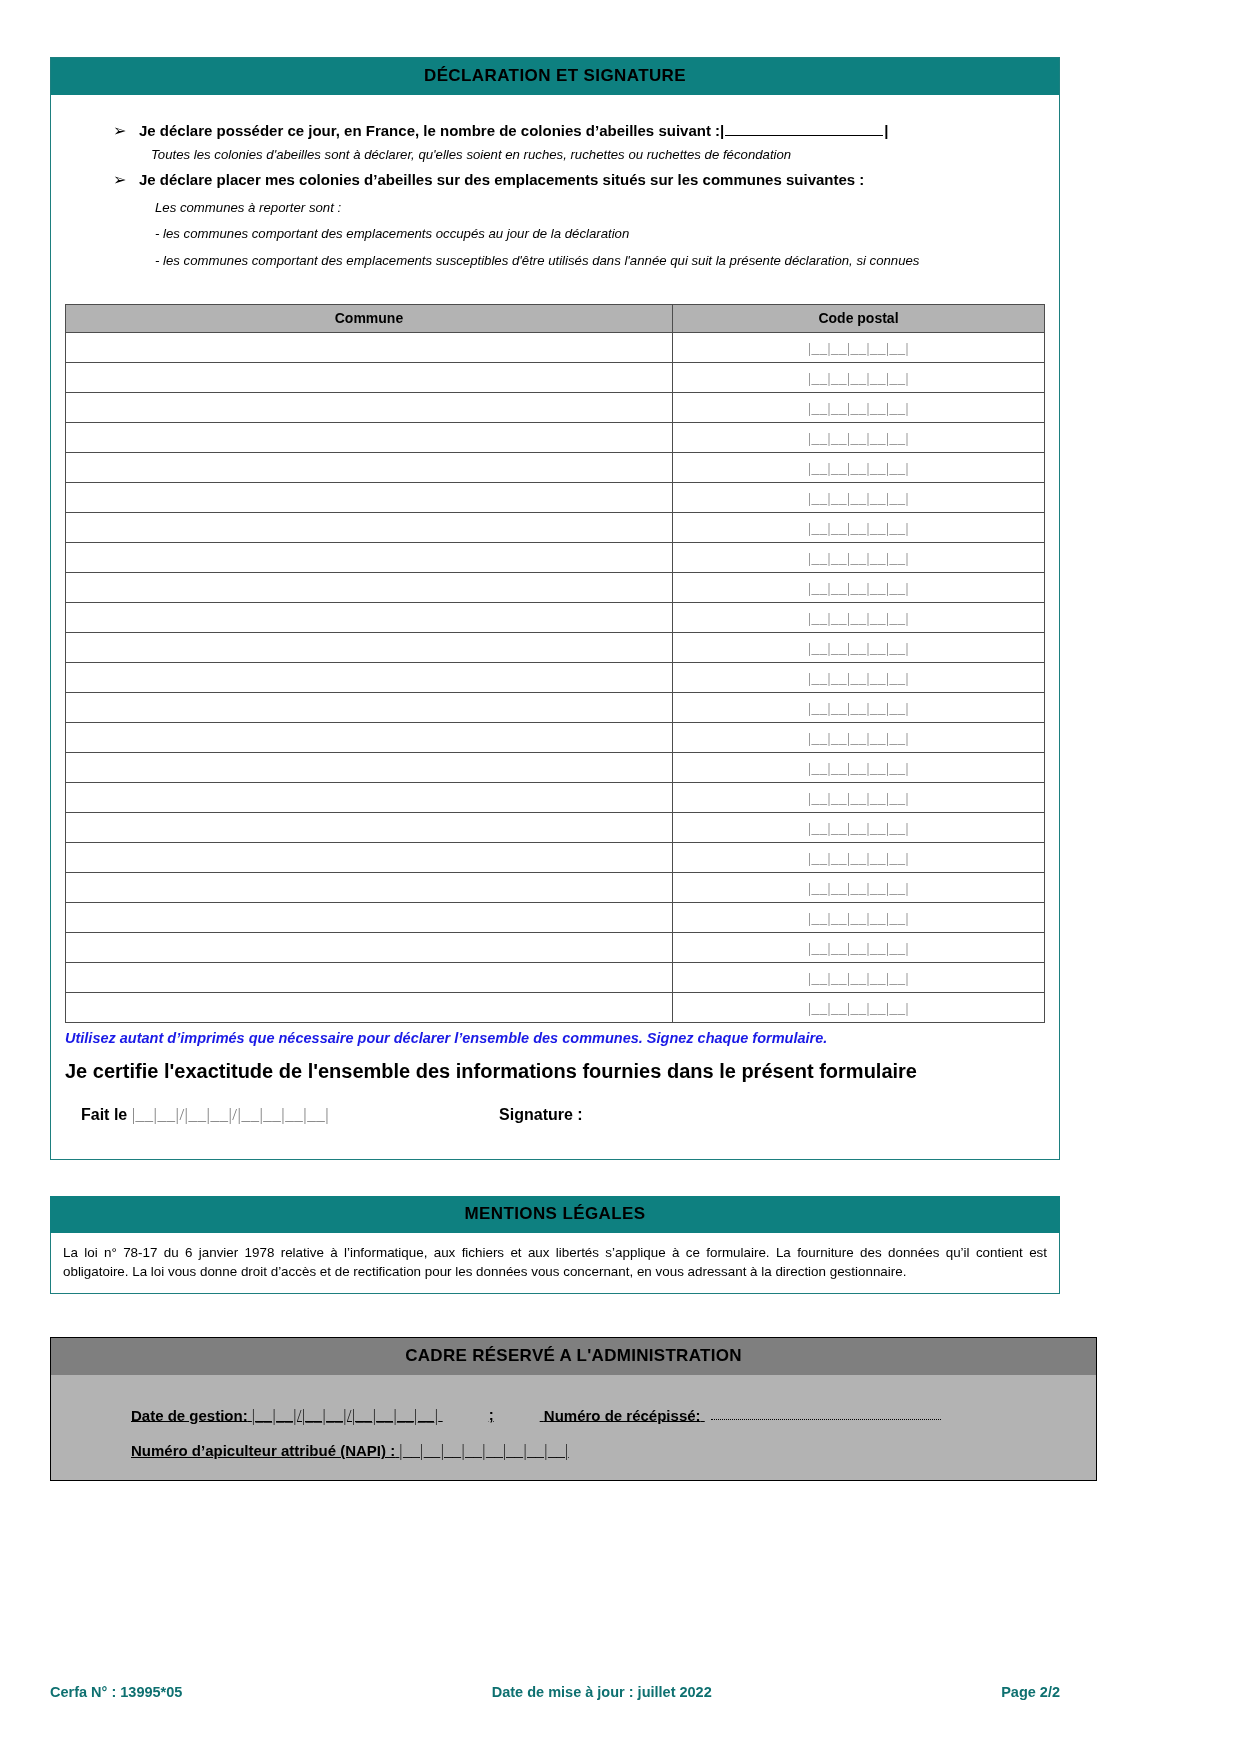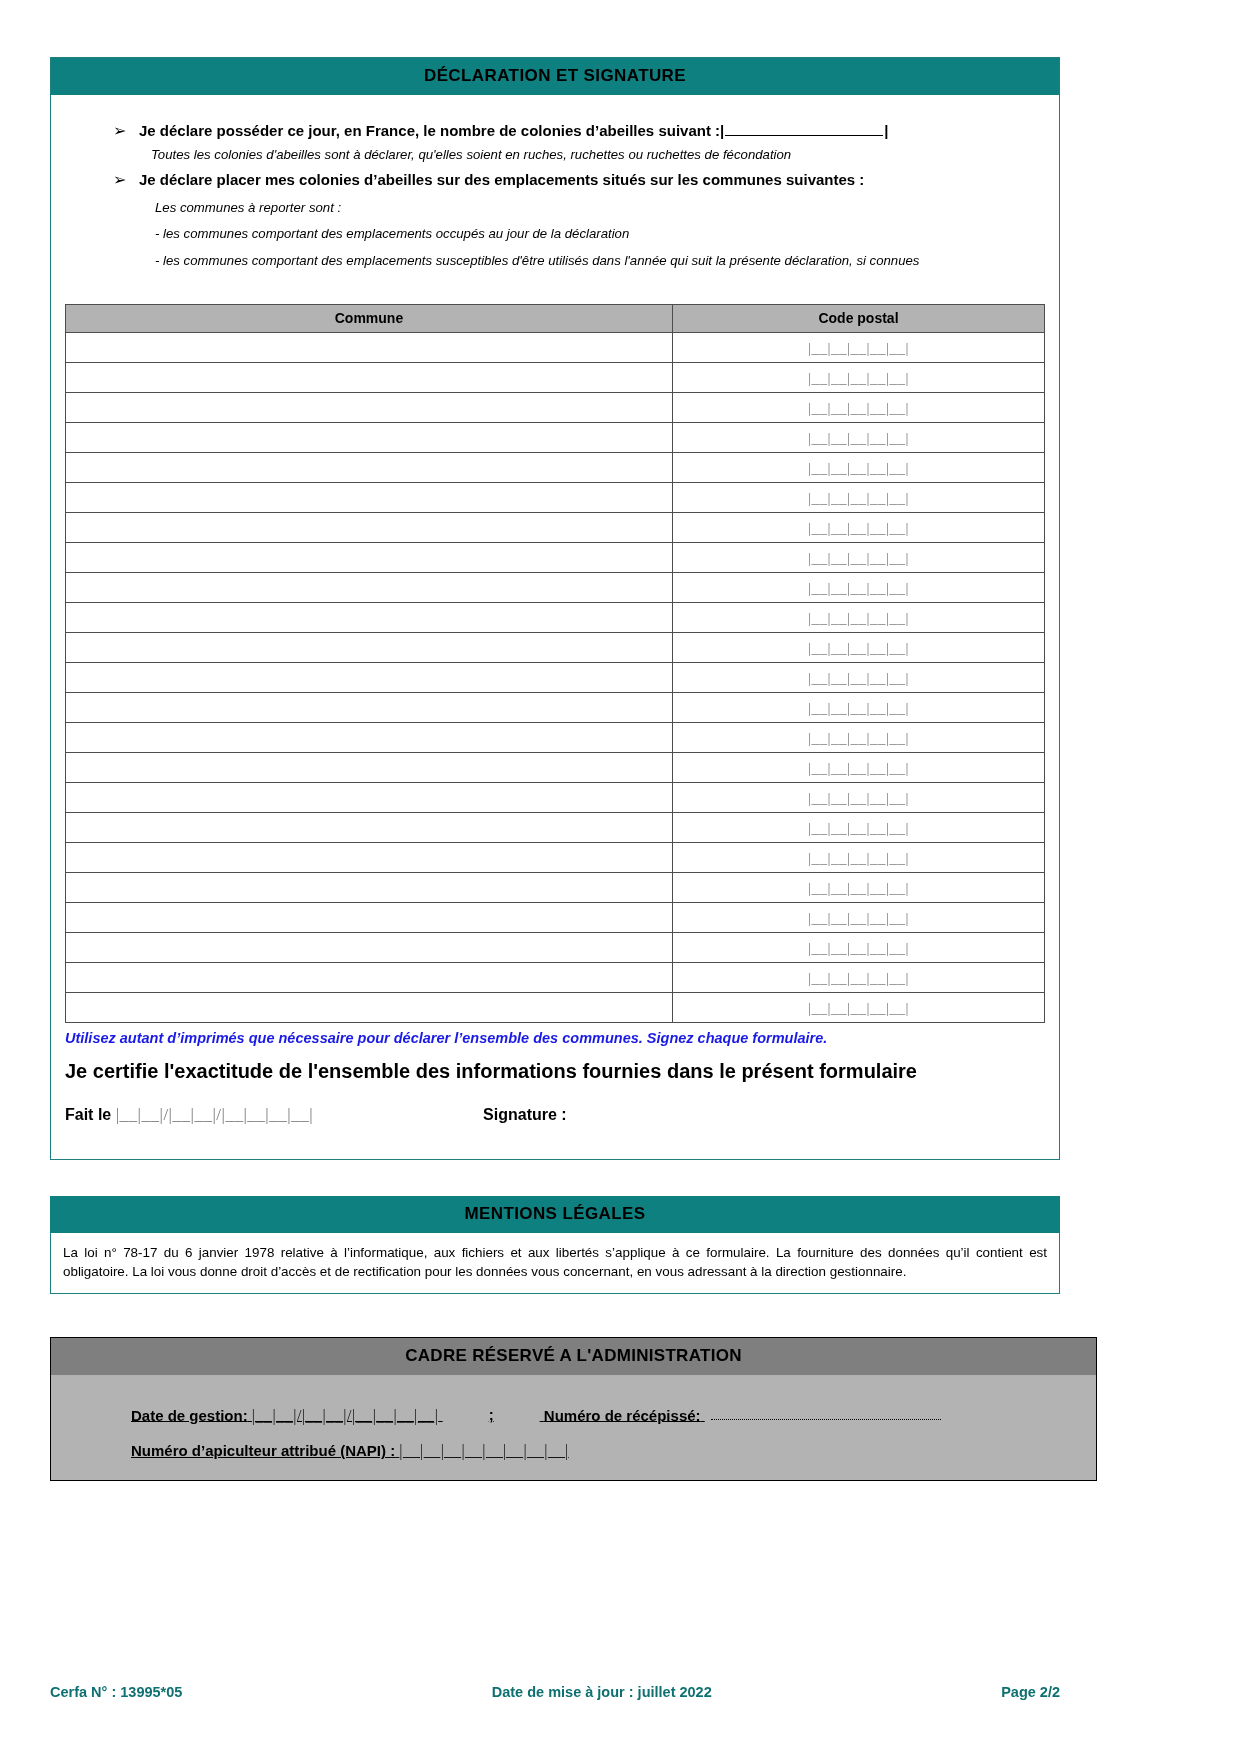--- a/index.html
+++ b/index.html
@@ -141,20 +141,21 @@
   }
   .sign-row {
     display: flex;
     align-items: baseline;
     padding: 22px 14px 34px 14px;
   }
   .faitle {
     font-weight: bold;
     font-size: 16px;
     white-space: nowrap;
+    margin-left: 16px;
   }
   .faitle .boxes {
     font-weight: normal;
     color: #7a7a7a;
     font-size: 17px;
   }
   .sign-label {
     font-weight: bold;
     font-size: 16px;
     margin-left: 170px;

